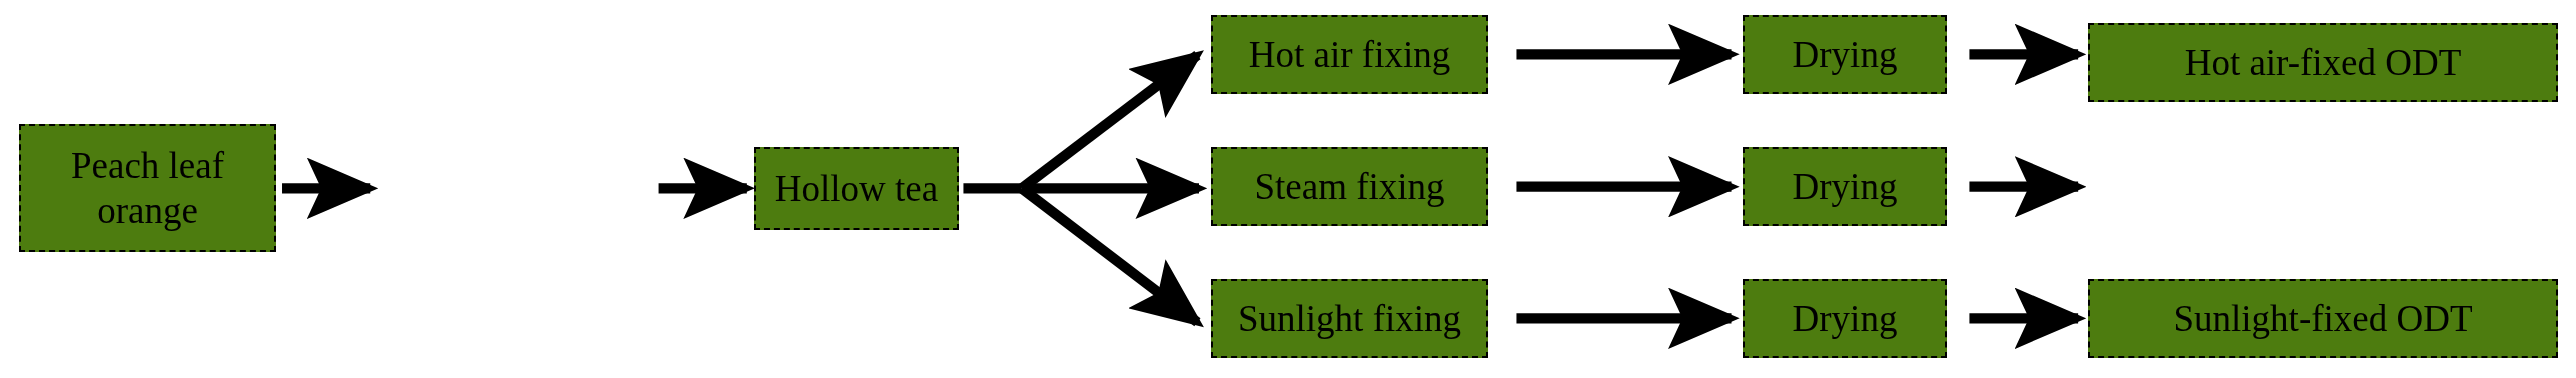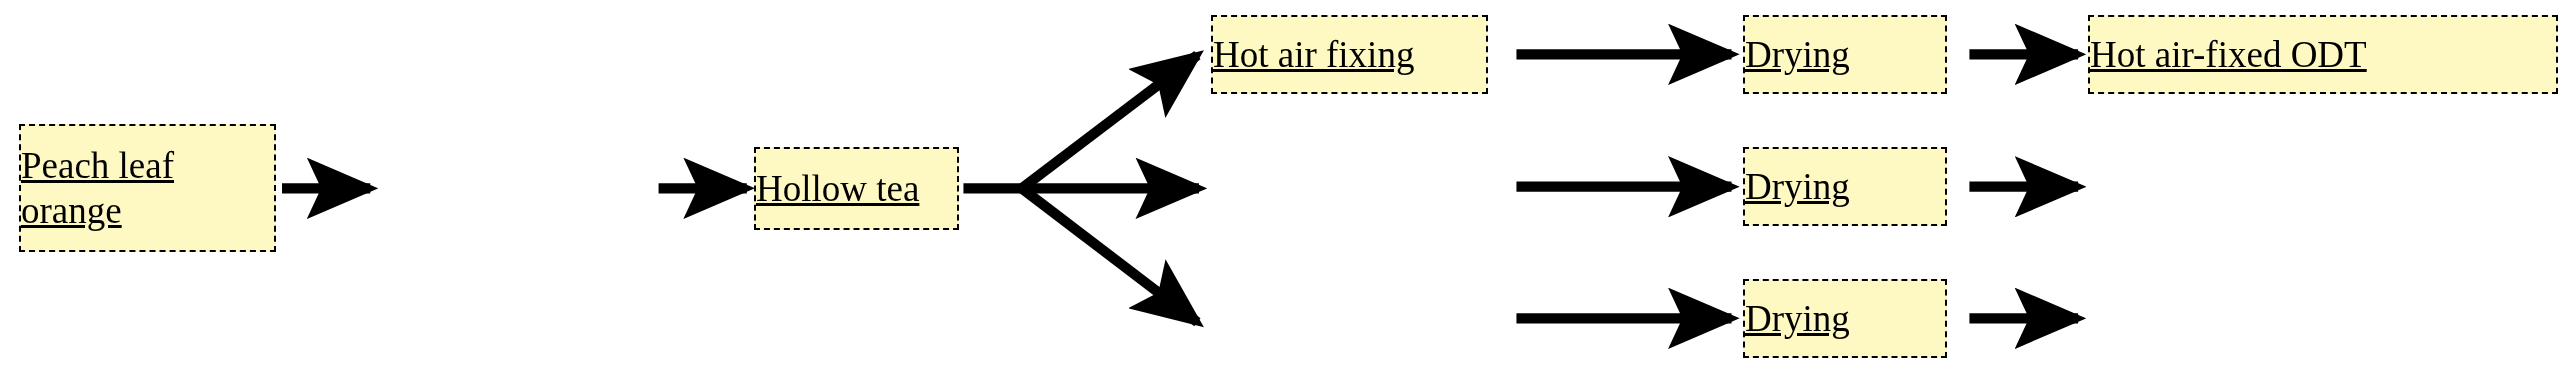--- a/index.html
+++ b/index.html
@@ -4,29 +4,29 @@
 <style>
   html,body{margin:0;padding:0;background:#ffffff;}
   body{width:2576px;height:379px;overflow:hidden;
        font-family:"Liberation Serif","DejaVu Serif",serif;}
   #canvas{position:relative;width:2576px;height:379px;background:#ffffff;}
 
   .node{
     position:absolute;
     box-sizing:border-box;
     border:2.4px dashed #000000;
-    background:#fef9c3;
+    background:#4d7c0f;
     display:flex;
     align-items:center;
     justify-content:center;
+    text-align:center;
     color:#000000;
     font-family:"Liberation Serif","DejaVu Serif",serif;
     line-height:1.22;
     white-space:pre-line;
-    text-decoration:underline;
   }
   .node .lbl{display:block;width:100%;}
 
   svg.edges{position:absolute;left:0;top:0;width:2576px;height:379px;overflow:visible;}
 </style>
 </head>
 <body>
 
 <div id="canvas">
 
@@ -64,29 +64,38 @@
   </div>
 
 
   <div class="node" style="left:754px;top:147px;width:205px;height:83px;font-size:37px;">
     <span class="lbl">Hollow  tea</span>
   </div>
 
   <div class="node" style="left:1211px;top:15px;width:277px;height:79px;font-size:37px;">
     <span class="lbl">Hot air fixing</span>
   </div>
+  <div class="node" style="left:1211px;top:147px;width:277px;height:79px;font-size:37px;">
+    <span class="lbl">Steam fixing</span>
+  </div>
+  <div class="node" style="left:1211px;top:279px;width:277px;height:79px;font-size:37px;">
+    <span class="lbl">Sunlight  fixing</span>
+  </div>
 
   <div class="node" style="left:1743px;top:15px;width:204px;height:79px;font-size:37px;">
     <span class="lbl">Drying</span>
   </div>
   <div class="node" style="left:1743px;top:147px;width:204px;height:79px;font-size:37px;">
     <span class="lbl">Drying</span>
   </div>
   <div class="node" style="left:1743px;top:279px;width:204px;height:79px;font-size:37px;">
     <span class="lbl">Drying</span>
   </div>
 
-  <div class="node" style="left:2088px;top:15px;width:470px;height:79px;font-size:37px;">
+  <div class="node" style="left:2088px;top:23px;width:470px;height:79px;font-size:37px;">
     <span class="lbl">Hot air-fixed ODT</span>
+  </div>
+  <div class="node" style="left:2088px;top:279px;width:470px;height:79px;font-size:37px;">
+    <span class="lbl">Sunlight-fixed  ODT</span>
   </div>
 
 </div>
 
 
 </body></html>

